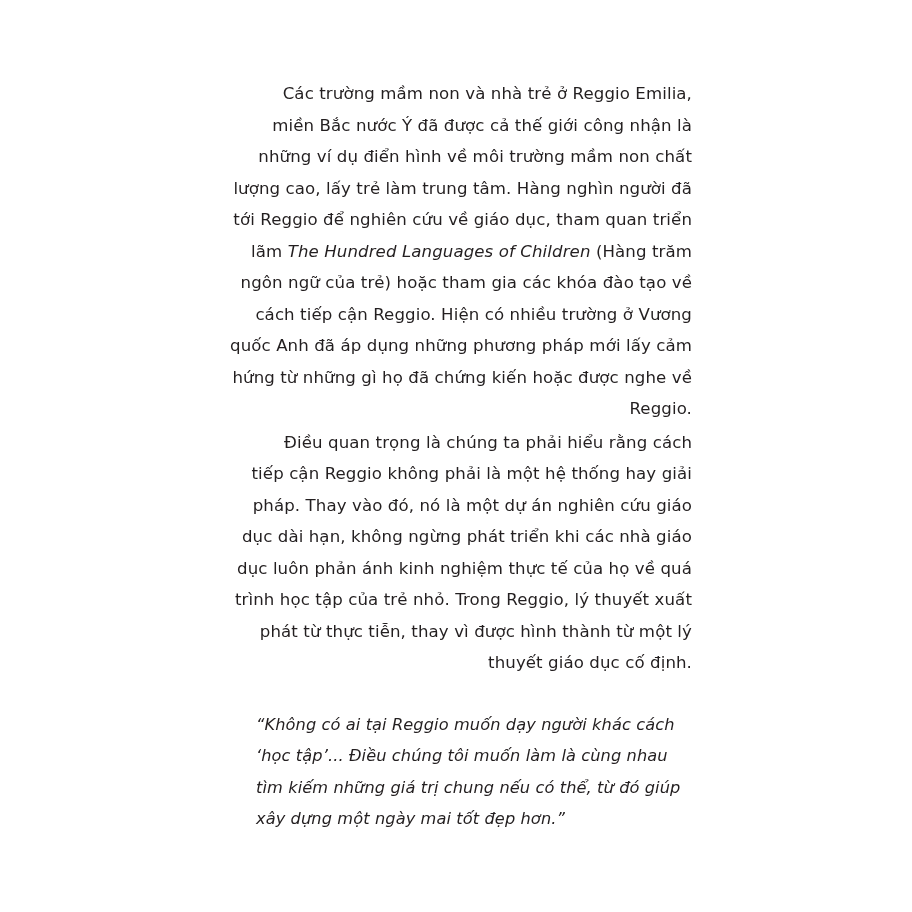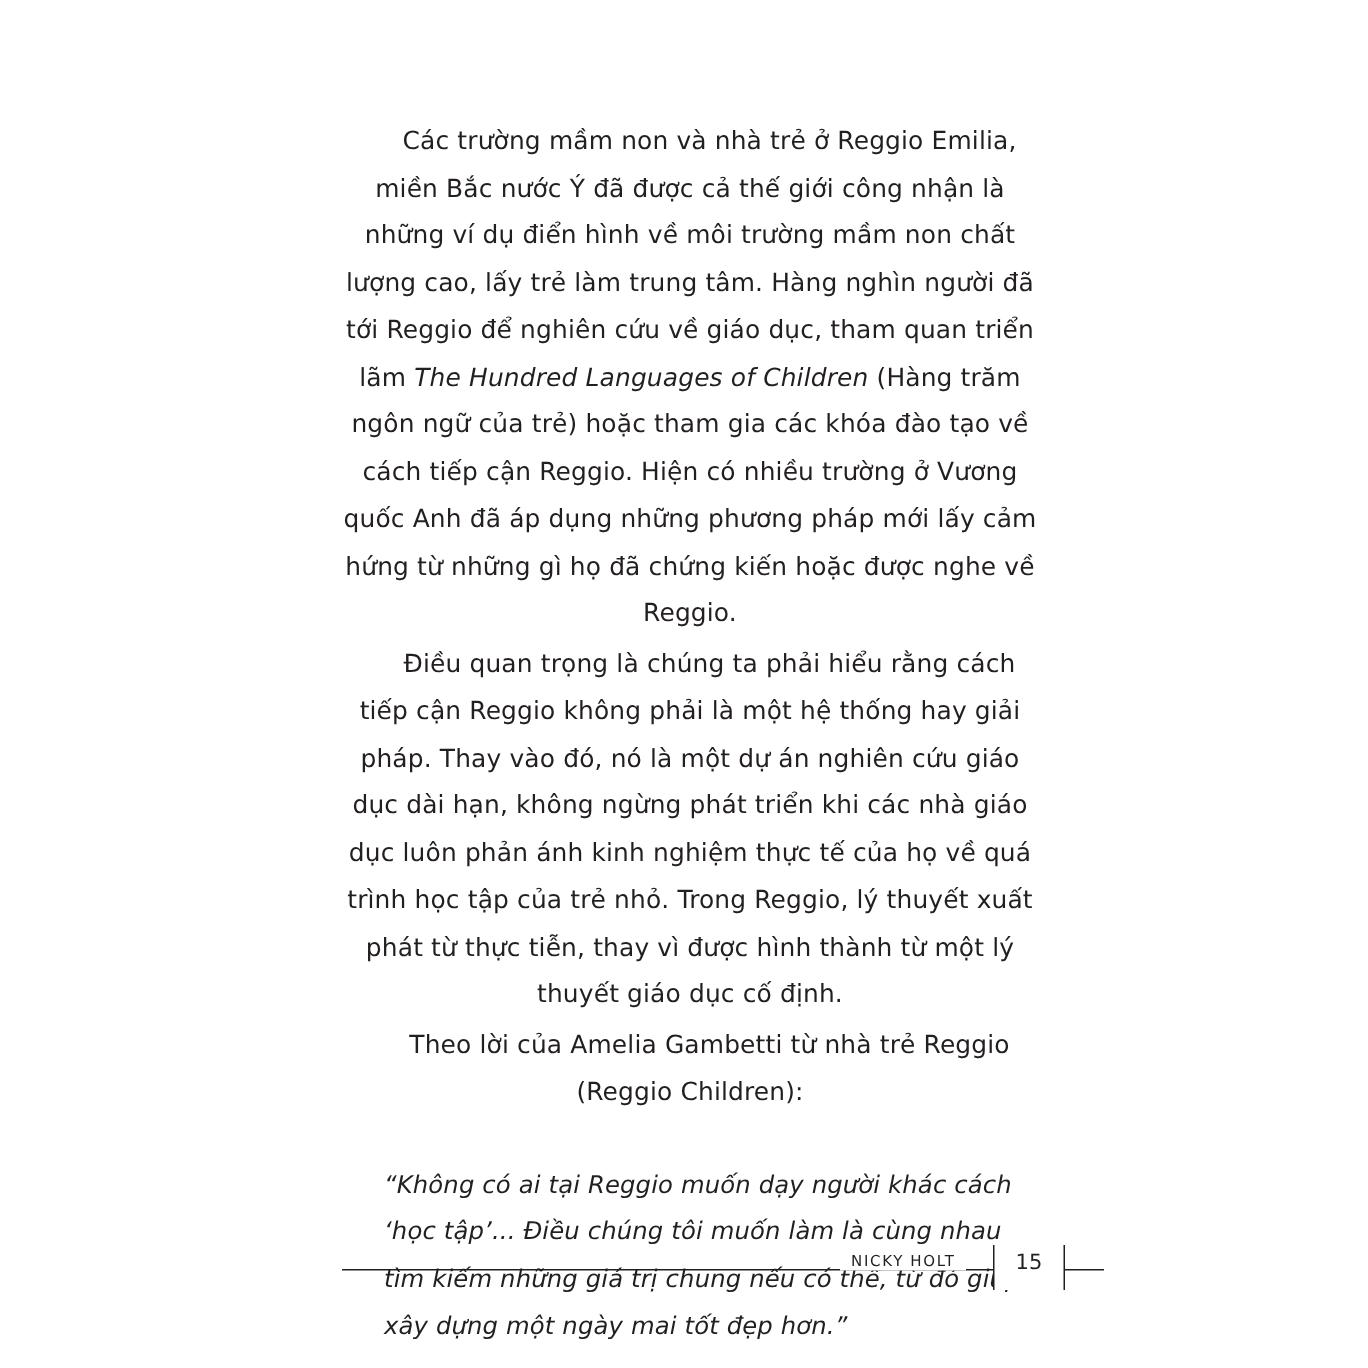--- a/index.html
+++ b/index.html
@@ -24,21 +24,21 @@
     position: absolute;
     left: 228px;
     top: 78px;
     width: 464px;
   }
   p.body-par {
     margin: 0 0 2px 0;
     text-indent: 26px;
     font-size: 16.6px;
     line-height: 31.5px;
-    text-align: center;
+    text-align: right;
     color: #231f20;
     letter-spacing: 0.1px;
   }
   p.body-par .ital {
     font-style: italic;
   }
   .quote {
     margin: 30px 0 0 0;
     padding-left: 28px;
     width: 436px;
@@ -103,30 +103,22 @@
 
 <div class="page">
 
   <div class="content">
 
     <p class="body-par"><span>Các trường mầm non và nhà trẻ ở Reggio Emilia, miền Bắc nước Ý đã được cả thế giới công nhận là những ví dụ điển hình về môi trường mầm non chất lượng cao, lấy trẻ làm trung tâm. Hàng nghìn người đã tới Reggio để nghiên cứu về giáo dục, tham quan triển lãm </span><span class="ital">The Hundred Languages of Children</span><span> (Hàng trăm ngôn ngữ của trẻ) hoặc tham gia các khóa đào tạo về cách tiếp cận Reggio. Hiện có nhiều trường ở Vương quốc Anh đã áp dụng những phương pháp mới lấy cảm hứng từ những gì họ đã chứng kiến hoặc được nghe về Reggio.</span></p>
 
     <p class="body-par">Điều quan trọng là chúng ta phải hiểu rằng cách tiếp cận Reggio không phải là một hệ thống hay giải pháp. Thay vào đó, nó là một dự án nghiên cứu giáo dục dài hạn, không ngừng phát triển khi các nhà giáo dục luôn phản ánh kinh nghiệm thực tế của họ về quá trình học tập của trẻ nhỏ. Trong Reggio, lý thuyết xuất phát từ thực tiễn, thay vì được hình thành từ một lý thuyết giáo dục cố định.</p>
 
 
-    <p class="body-par">Theo lời của Amelia Gambetti từ nhà trẻ Reggio (Reggio Children):</p>
 
     <div class="quote">
       <p>“Không có ai tại Reggio muốn dạy người khác cách ‘học tập’... Điều chúng tôi muốn làm là cùng nhau tìm kiếm những giá trị chung nếu có thể, từ đó giúp xây dựng một ngày mai tốt đẹp hơn.”</p>
 
     </div>
 
   </div>
 
-  <div class="footer">
-    <div class="footer-rule"></div>
-    <div class="footer-author">NICKY HOLT</div>
-    <div class="footer-pagebox">
-      <div class="footer-page">15</div>
-    </div>
-  </div>
 
 </div>
 
 </body></html>

